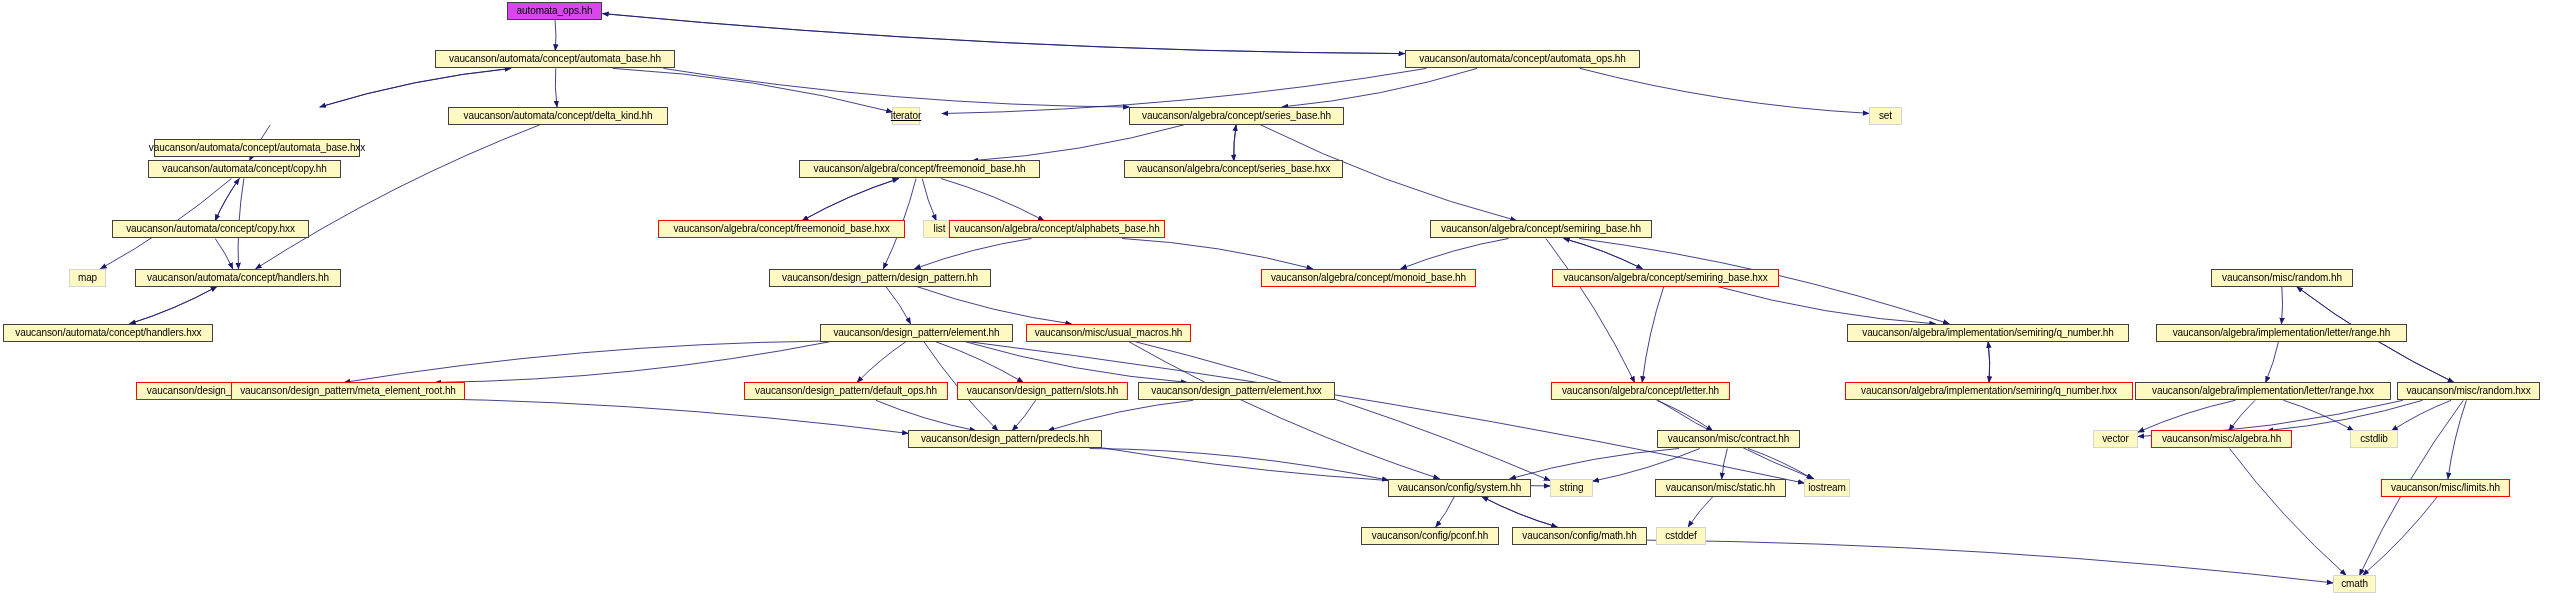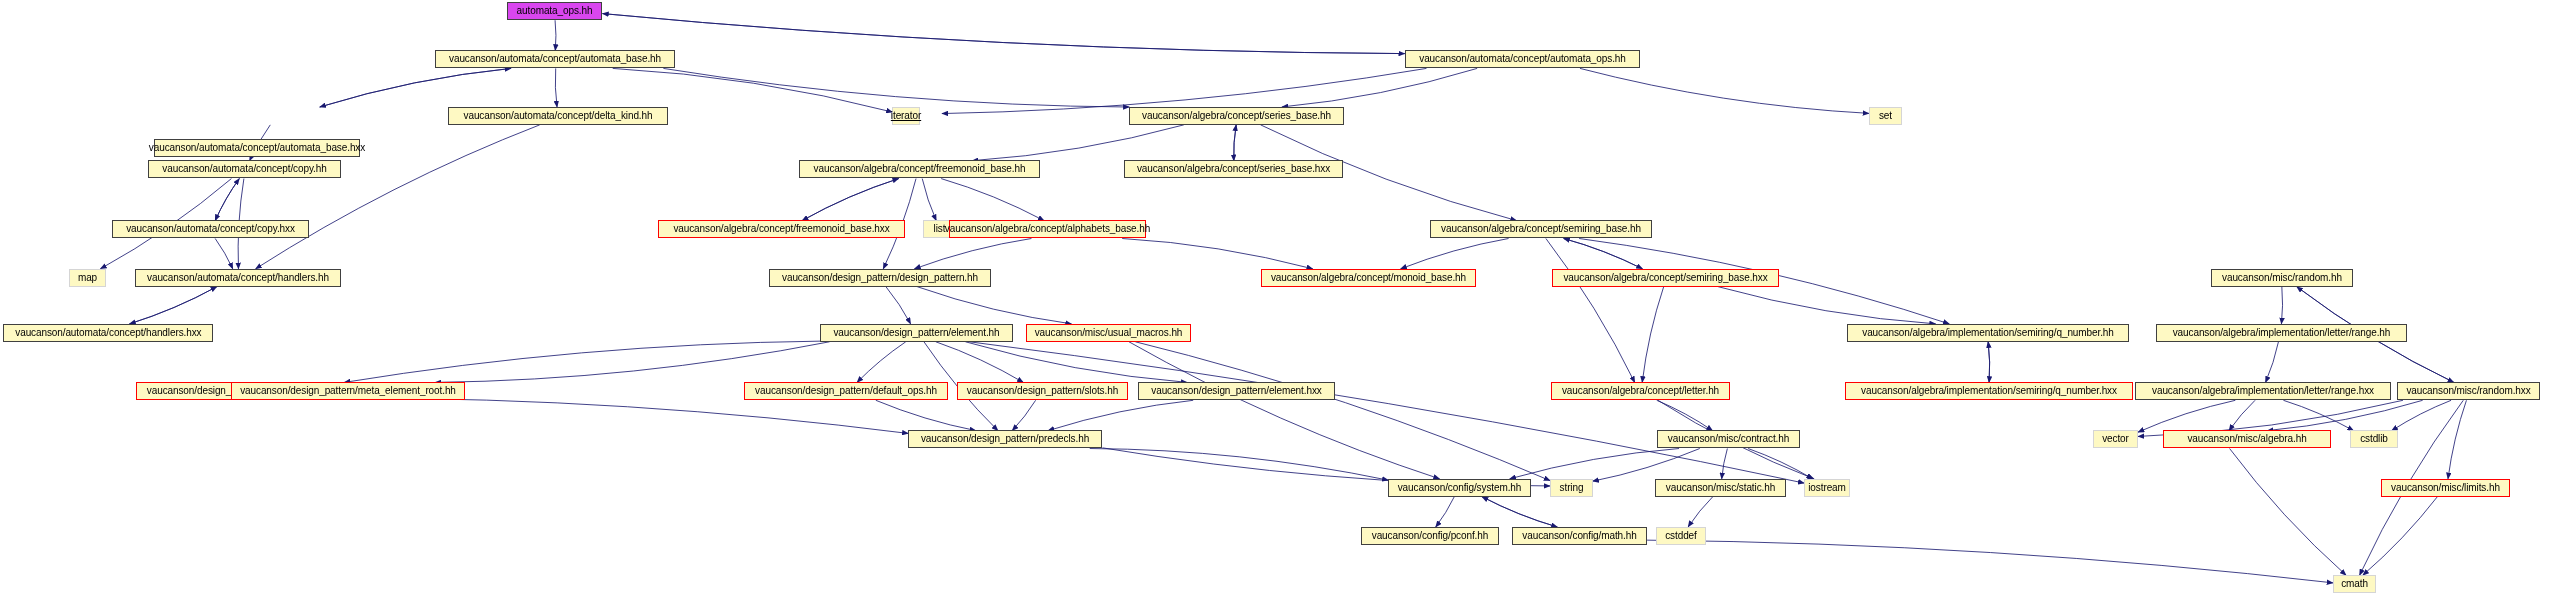--- a/index.html
+++ b/index.html
@@ -183,21 +183,21 @@
       </div>
       <div class="node" style="left: 112px; top: 220px; width: 197px;">
         <span>vaucanson/automata/concept/copy.hxx</span>
       </div>
       <div class="node red" style="left: 658px; top: 220px; width: 247px;">
         <span>vaucanson/algebra/concept/freemonoid_base.hxx</span>
       </div>
       <div class="node sys" style="left: 923px; top: 220px; width: 33px;">
         <span>list</span>
       </div>
-      <div class="node red" style="left: 949px; top: 220px; width: 197px;">
+      <div class="node red" style="left: 949px; top: 220px; width: 216px;">
         <span>vaucanson/algebra/concept/alphabets_base.hh</span>
       </div>
       <div class="node" style="left: 1430px; top: 220px; width: 222px;">
         <span>vaucanson/algebra/concept/semiring_base.hh</span>
       </div>
       <div class="node" style="left: 2211px; top: 269px; width: 142px;">
         <span>vaucanson/misc/random.hh</span>
       </div>
       <div class="node sys" style="left: 69px; top: 269px; width: 37px;">
         <span>map</span>
@@ -258,21 +258,21 @@
       </div>
       <div class="node" style="left: 908px; top: 430px; width: 194px;">
         <span>vaucanson/design_pattern/predecls.hh</span>
       </div>
       <div class="node" style="left: 1657px; top: 430px; width: 143px;">
         <span>vaucanson/misc/contract.hh</span>
       </div>
       <div class="node sys" style="left: 2093px; top: 430px; width: 45px;">
         <span>vector</span>
       </div>
-      <div class="node red" style="left: 2151px; top: 430px; width: 168px; margin-left: 12px;">
+      <div class="node red" style="left: 2151px; top: 430px; width: 141px;">
         <span>vaucanson/misc/algebra.hh</span>
       </div>
       <div class="node sys" style="left: 2350px; top: 430px; width: 48px;">
         <span>cstdlib</span>
       </div>
       <div class="node" style="left: 1388px; top: 479px; width: 143px;">
         <span>vaucanson/config/system.hh</span>
       </div>
       <div class="node sys" style="left: 1550px; top: 479px; width: 43px;">
         <span>string</span>

